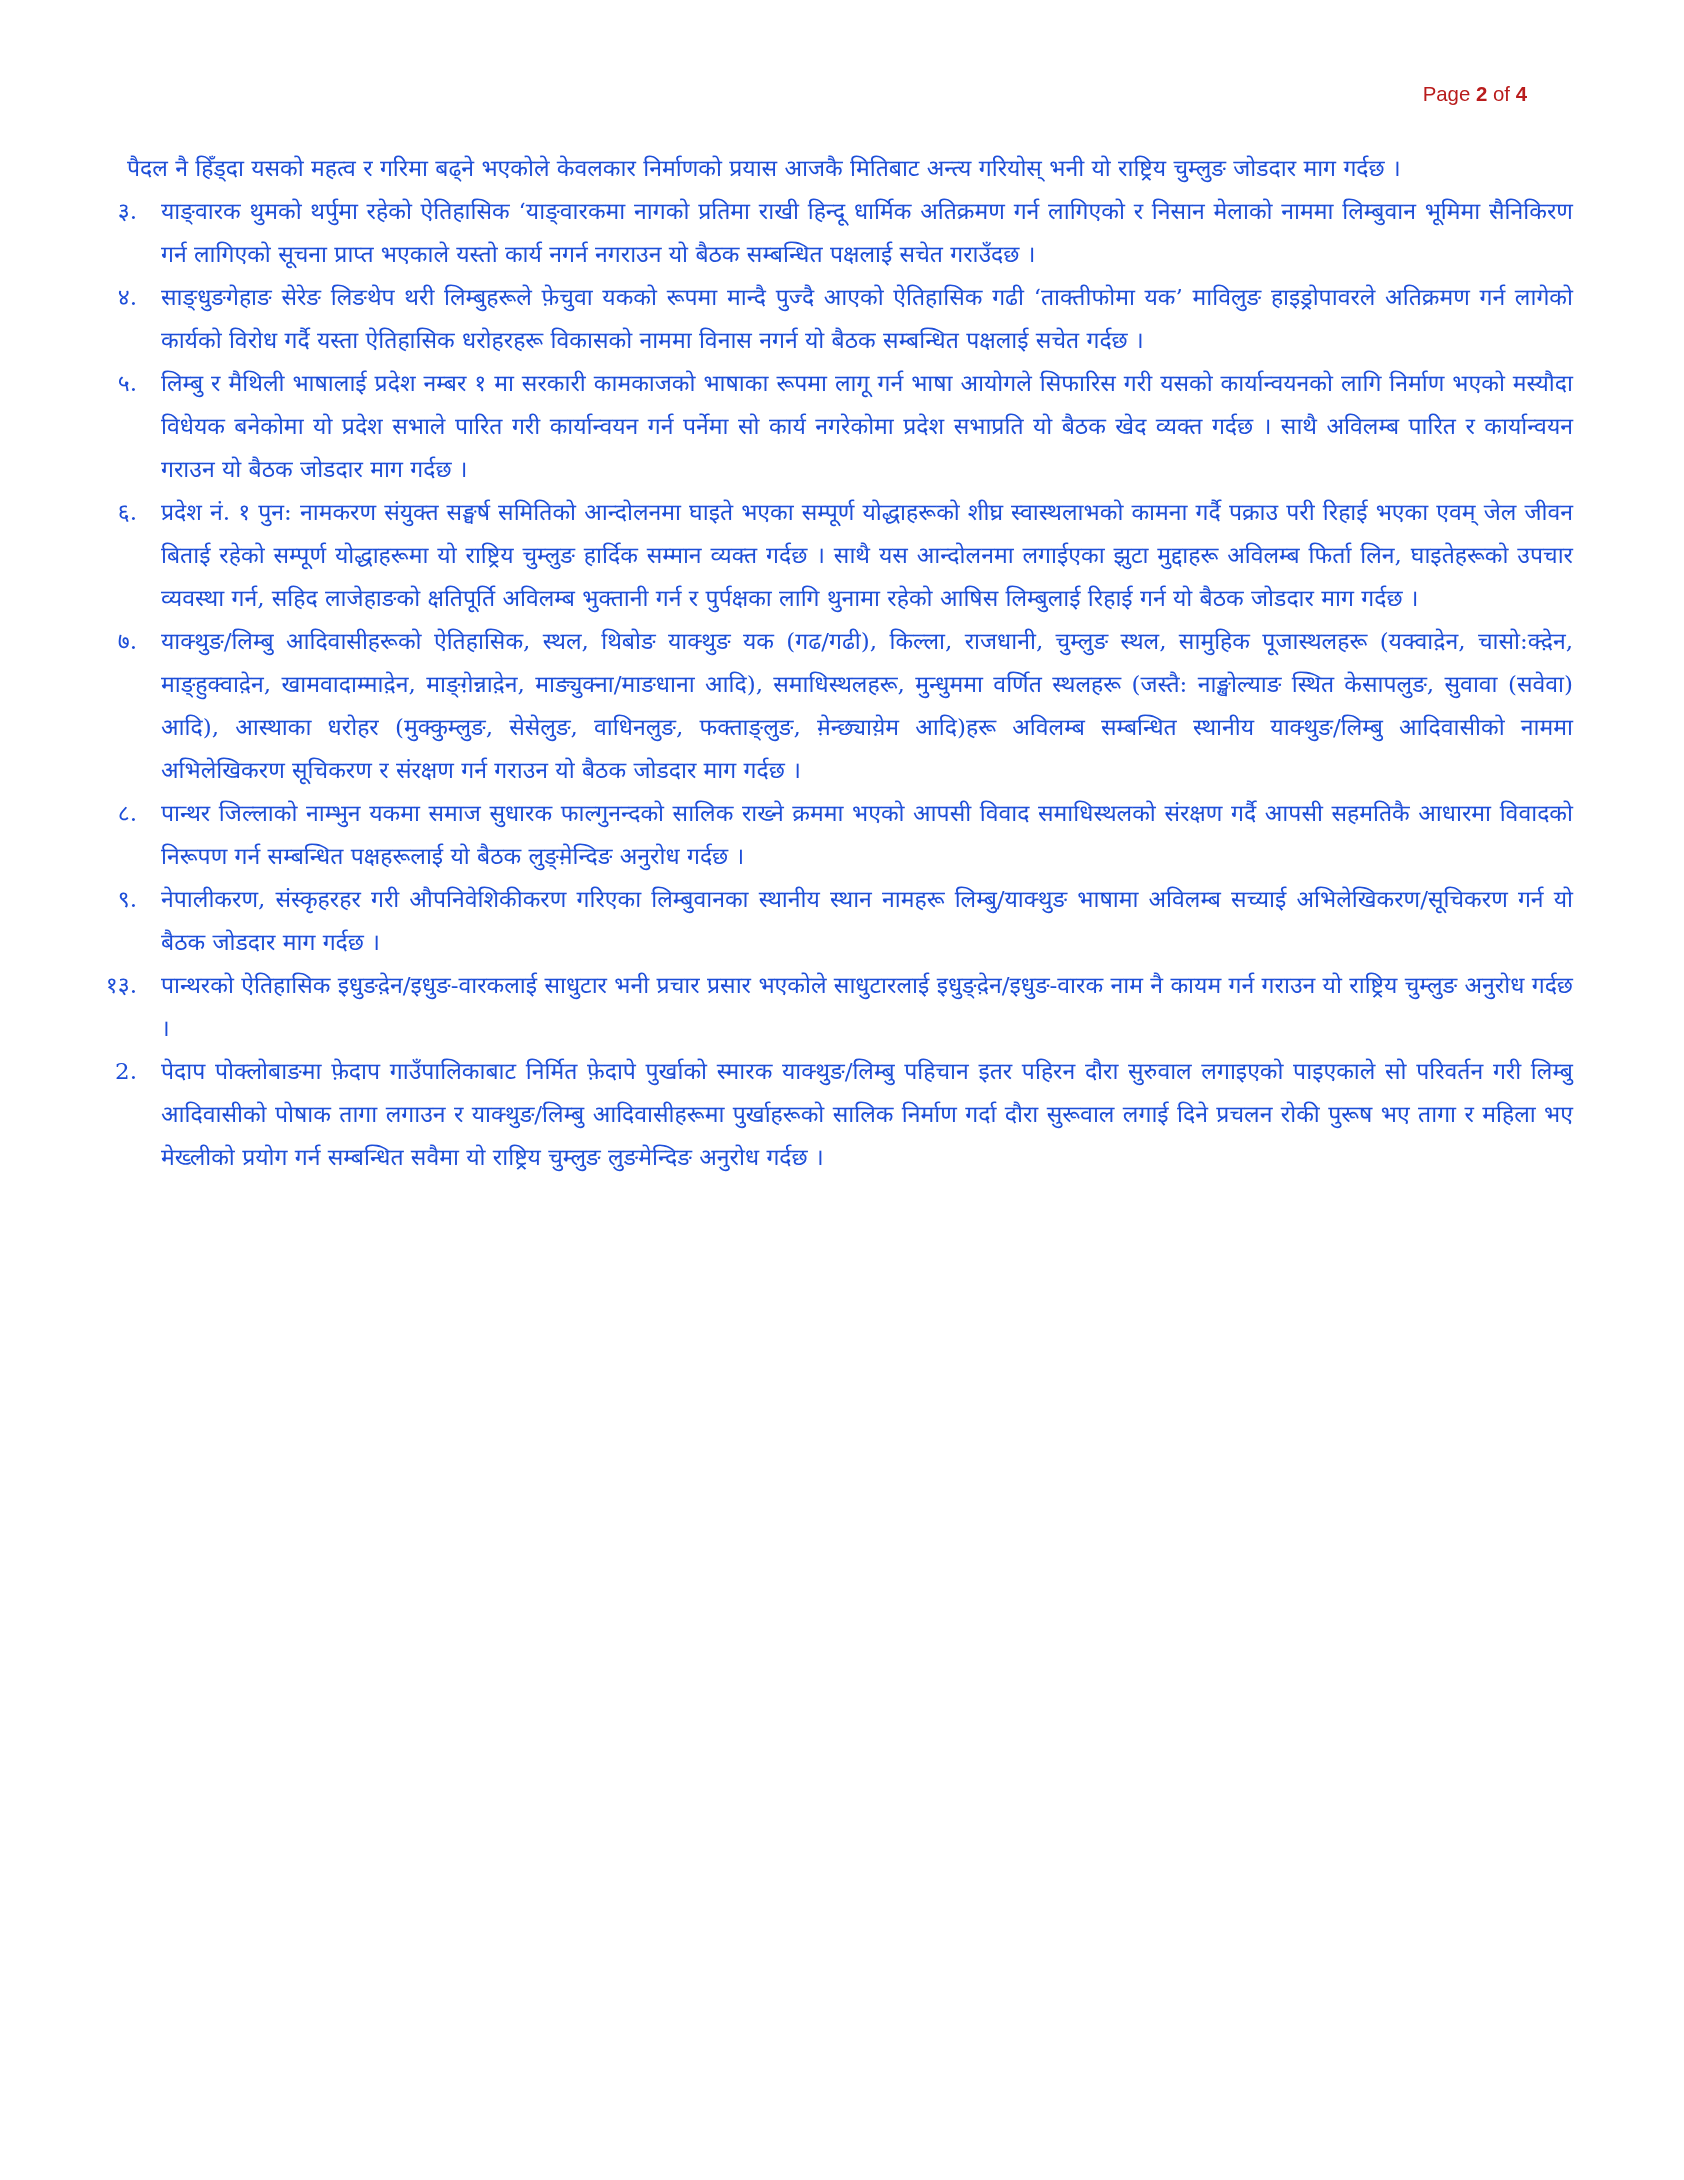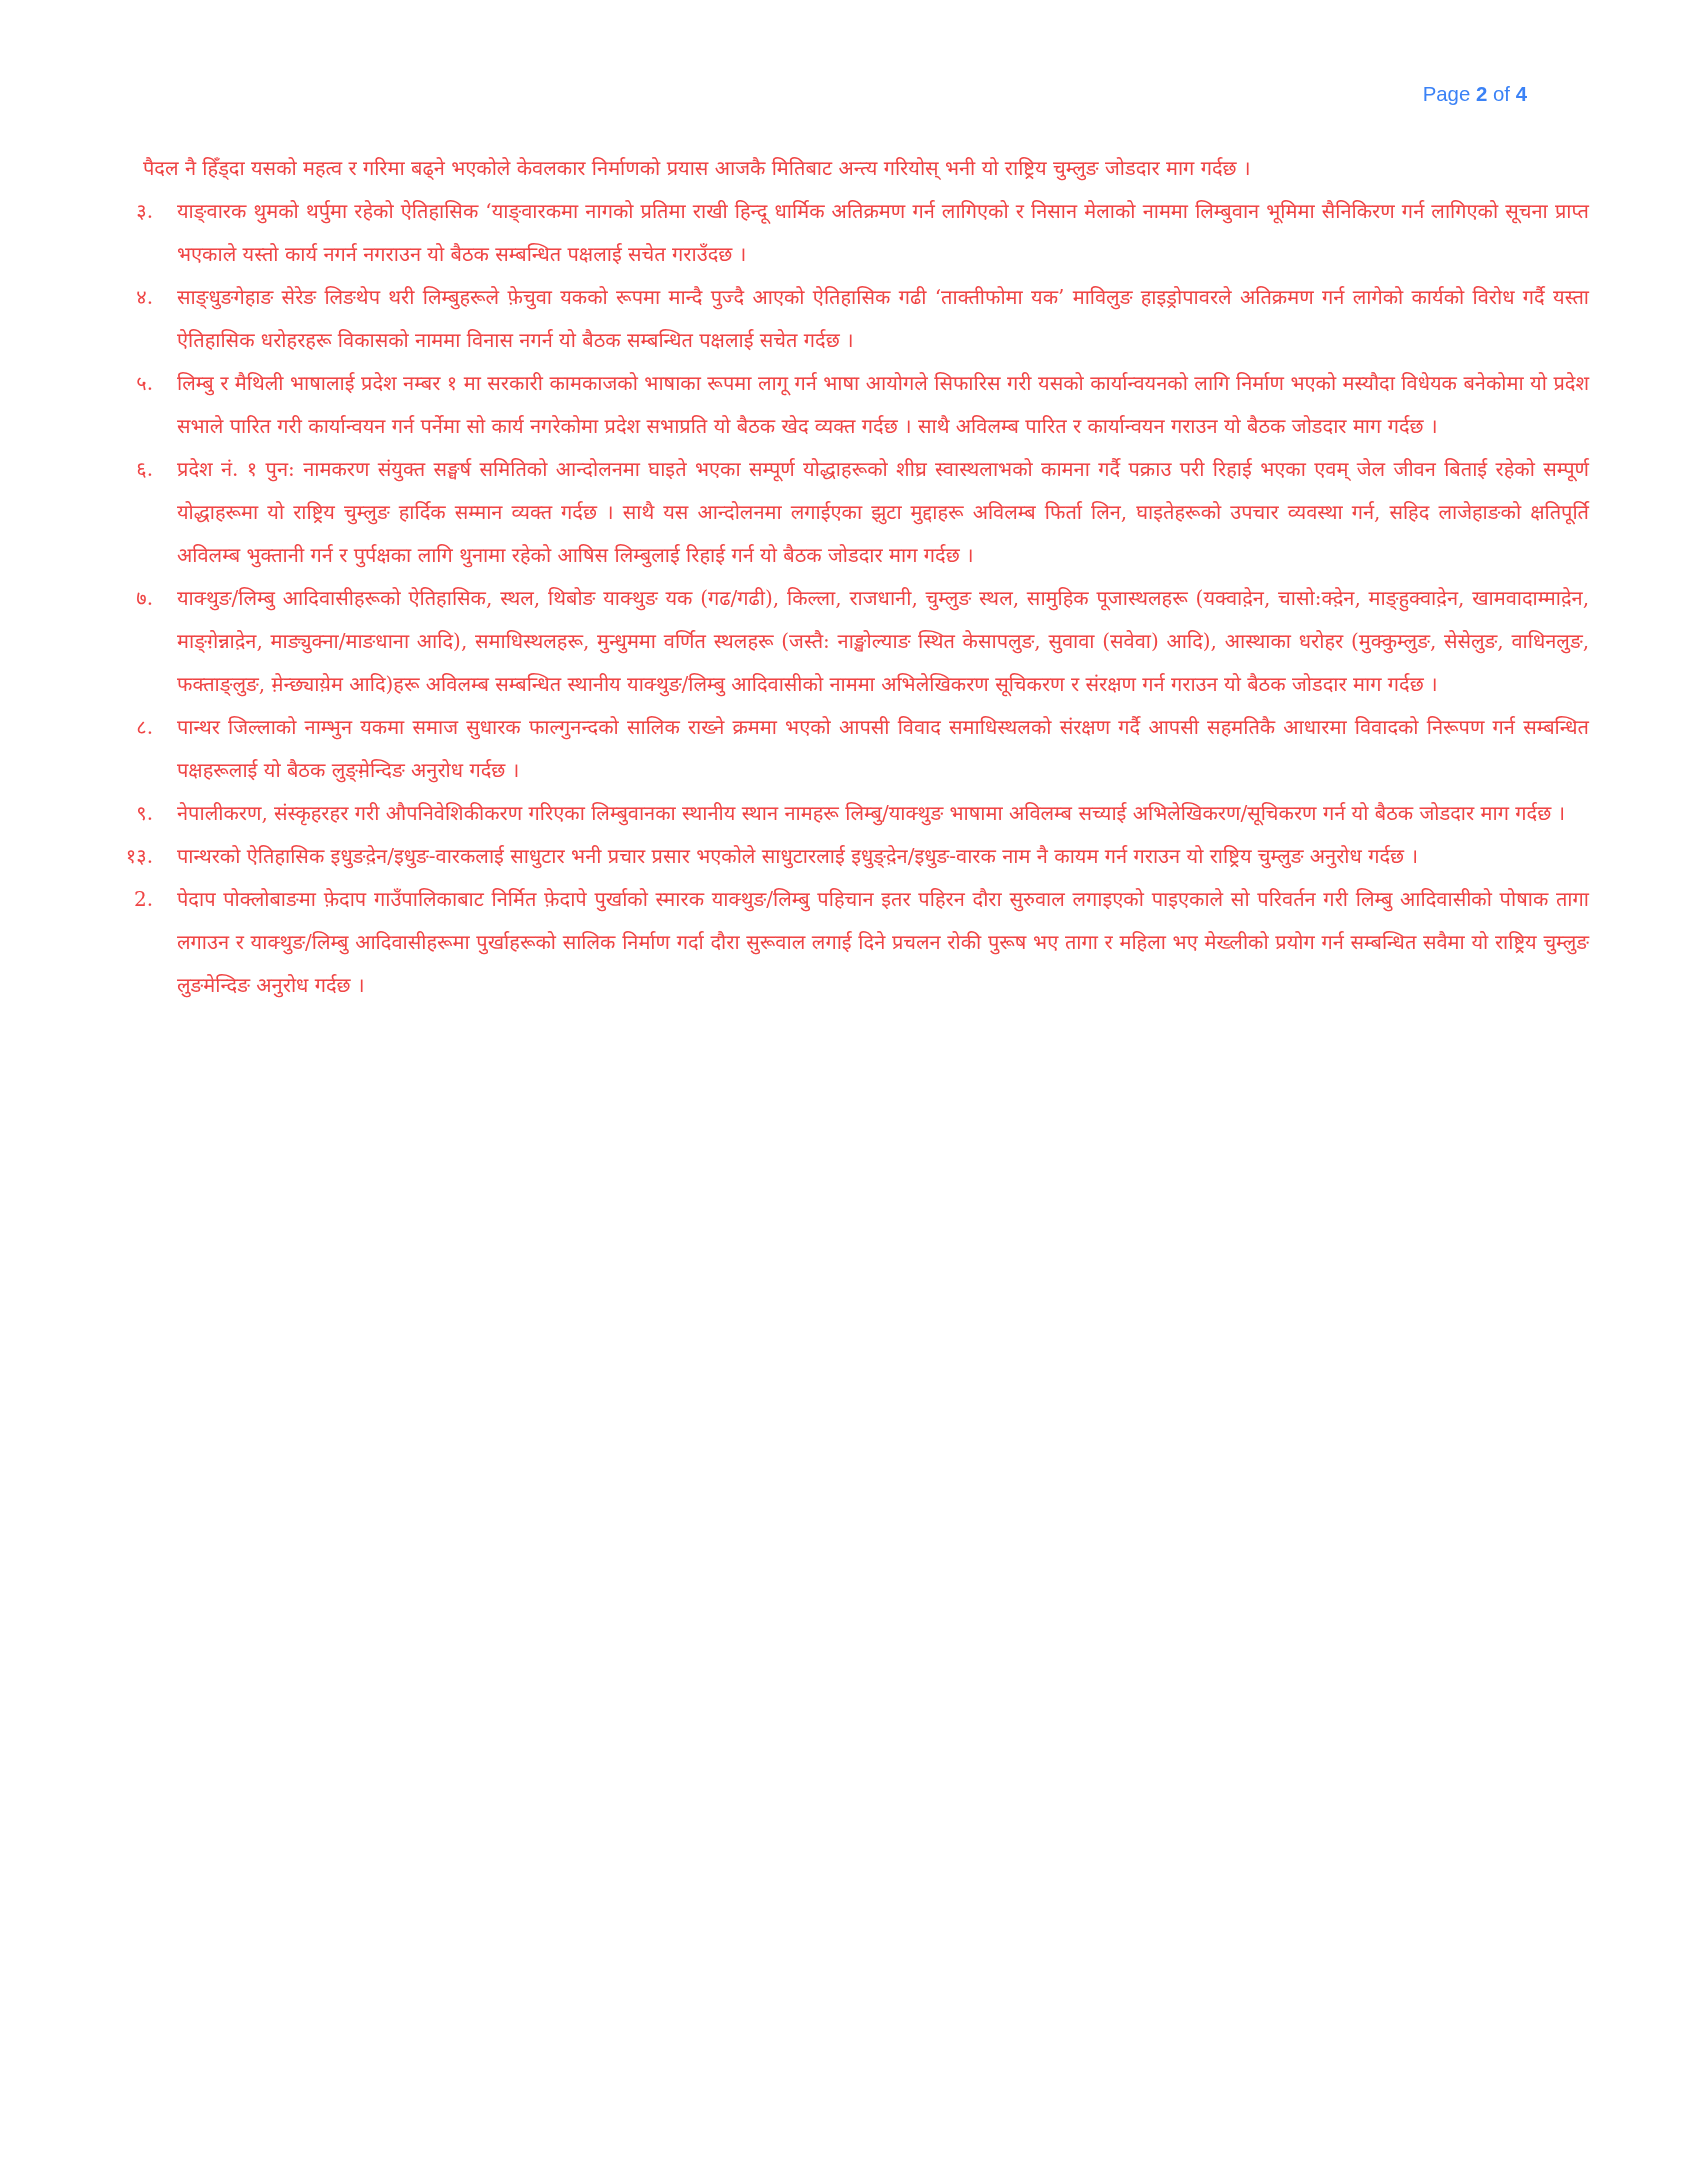--- a/index.html
+++ b/index.html
@@ -14,33 +14,33 @@
     background: #ffffff;
     color: #000000;
     overflow: hidden;
   }
   .page-header {
     position: absolute;
     top: 83px;
     right: 158px;
     font-family: "Liberation Sans", sans-serif;
     font-size: 20.4px;
-    color: #3b82f6;
+    color: #b91c1c;
     white-space: nowrap;
   }
   .page-header b { font-weight: bold; }
   .content {
     position: absolute;
-    left: 100px;
+    left: 84px;
     top: 147px;
     width: 1489px;
     font-family: "DejaVu Serif", "Liberation Serif", serif;
-    font-size: 20px;
+    font-size: 23px;
     line-height: 43px;
-    color: #ef4444;
+    color: #1d4ed8;
   }
   .cont-para {
     margin: 0 0 0 43px;
     text-align: justify;
   }
   .list { margin: 0; }
   .item {
     display: flex;
     margin: 0;
   }

